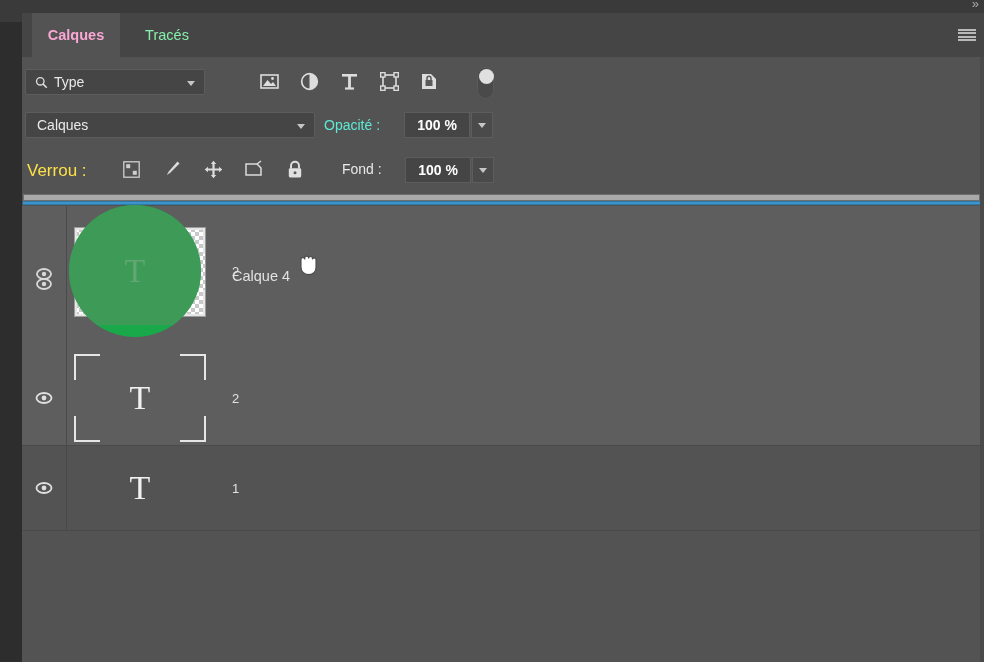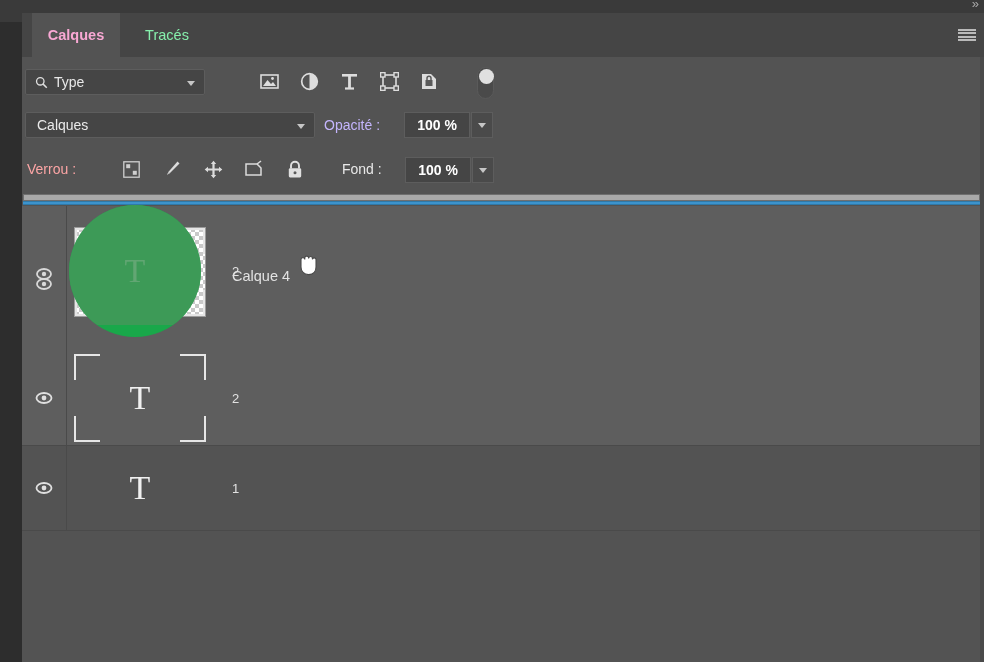--- a/index.html
+++ b/index.html
@@ -90,36 +90,36 @@
   
   .blend-row { position: relative; height: 45px; }
   .blend-select {
     position: absolute; left: 3px; top: 9px; width: 290px; height: 26px;
     background: #454545; border: 1px solid #5d5d5d; border-radius: 2px;
     display: flex; align-items: center; color: #eaeaea; font-size: 14px;
   }
   .blend-select span { margin-left: 11px; }
   .blend-select .caret { right: 9px; top: 11px; }
 
-  .opacity-label { position: absolute; left: 302px; top: 14px; font-size: 14px; color: #c4b5fd; }
+  .opacity-label { position: absolute; left: 302px; top: 14px; font-size: 14px; color: #5eead4; }
   .opacity-field {
     position: absolute; left: 382px; top: 9px; width: 66px; height: 26px;
     background: #454545; border: 1px solid #5d5d5d;
     display: flex; align-items: center; justify-content: center;
     color: #ffffff; font-size: 14px; font-weight: bold;
   }
   .opacity-caretbox {
     position: absolute; left: 449px; top: 9px; width: 22px; height: 26px;
     background: #4a4a4a; border: 1px solid #5d5d5d;
   }
   .opacity-caretbox .caret { left: 6px; top: 10px; }
 
   
   .lock-row { position: relative; height: 46px; }
-  .lock-label { position: absolute; left: 5px; top: 13px; font-size: 14px; color: #fca5a5; }
+  .lock-label { position: absolute; left: 5px; top: 13px; font-size: 17px; color: #fde047; }
   .lock-icons { position: absolute; left: 98px; top: 9px; display: flex; gap: 19px; }
   .licon { width: 22px; height: 24px; display: flex; align-items: center; justify-content: center; }
 
   .fond-label { position: absolute; left: 320px; top: 13px; font-size: 14px; color: #e8e8e8; }
   .fond-field {
     position: absolute; left: 383px; top: 9px; width: 66px; height: 26px;
     background: #454545; border: 1px solid #5d5d5d;
     display: flex; align-items: center; justify-content: center;
     color: #ffffff; font-size: 14px; font-weight: bold;
   }

